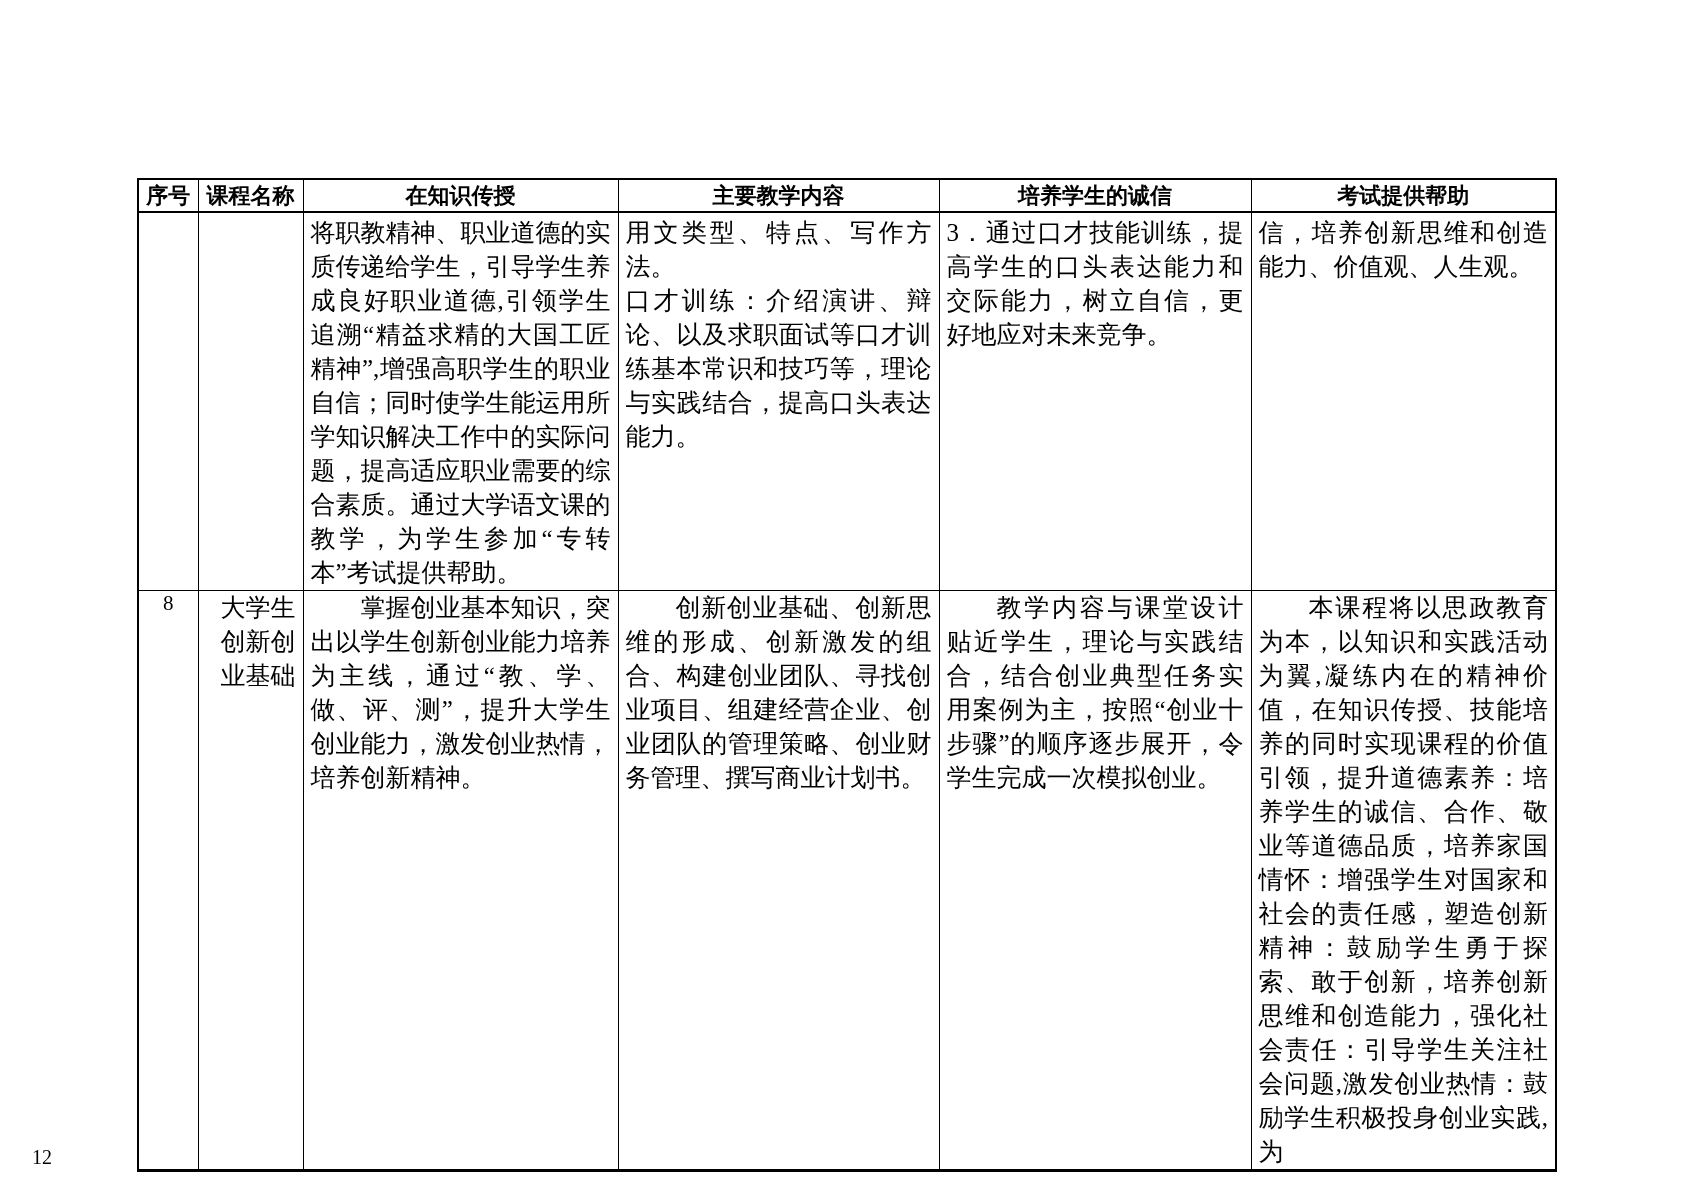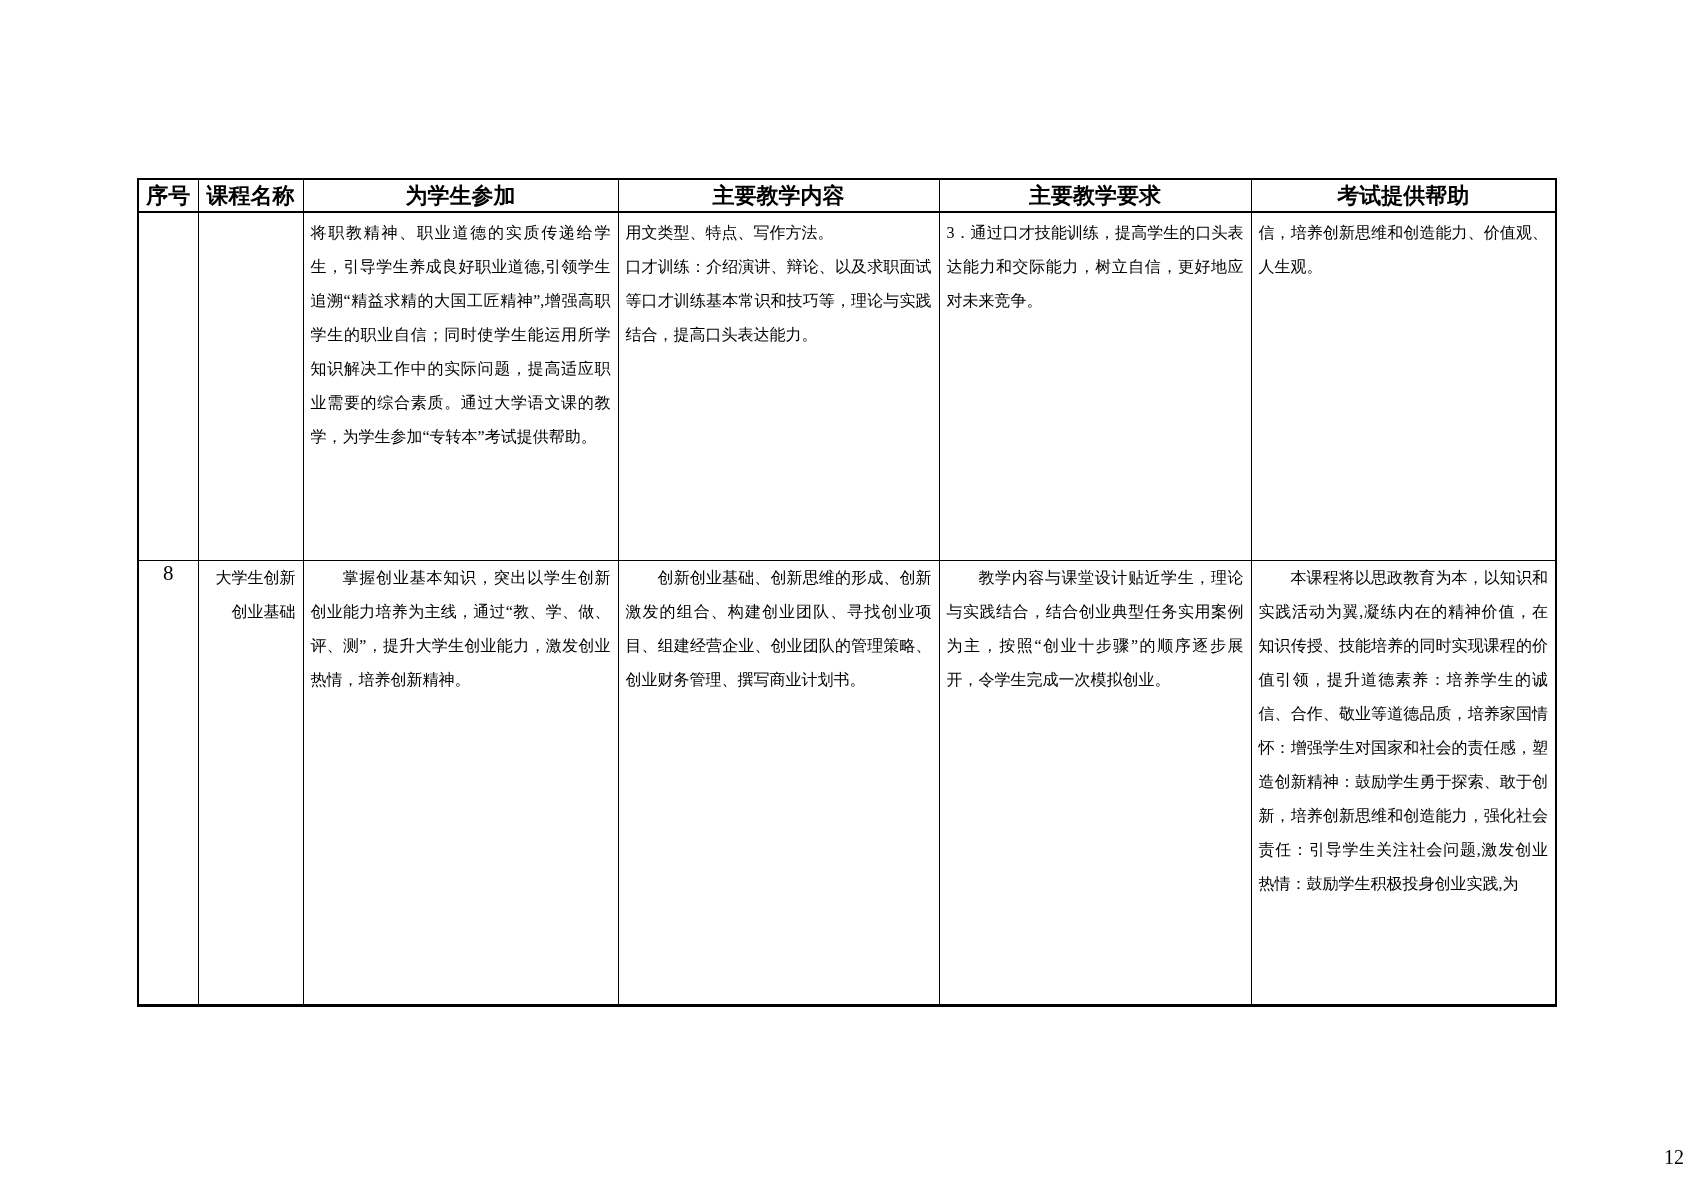--- a/index.html
+++ b/index.html
@@ -40,21 +40,21 @@
     text-align: center;
     vertical-align: middle;
     padding: 0 2px;
     border-bottom-width: 2px;
   }
   .row-a td { height: 344px; padding-top: 3px; }
   .row-b td { height: 443px; }
 
   .course-table p {
     margin: 0;
-    font-size: 16px;
+    font-size: 25px;
     line-height: 34px;
     text-align: justify;
     text-justify: inter-character;
     word-break: break-all;
   }
   .p-indent { text-indent: 2em; }
 
   .cell-center {
     text-align: center;
     vertical-align: middle;
@@ -65,46 +65,47 @@
     text-indent: 0;
   }
   .v-top { vertical-align: top; padding-top: 3px; }
   .v-mid { vertical-align: middle; margin-top: 20px; }
 
   .page-number {
     position: absolute;
     left: 0;
     right: 0;
     top: 1146px;
-    text-align: right;
+    text-align: left;
     font-size: 20px;
     color: #000000;
+    padding-left: 32px;
   }
 </style>
 </head>
 <body>
 
 <div class="page">
 
   <table class="course-table">
     <colgroup>
       <col style="width:60px">
       <col style="width:105px">
       <col style="width:315px">
       <col style="width:321px">
       <col style="width:312px">
       <col style="width:305px">
     </colgroup>
     <thead>
       <tr>
         <th>序号</th>
         <th>课程名称</th>
-        <th>为学生参加</th>
+        <th>在知识传授</th>
         <th>主要教学内容</th>
-        <th>主要教学要求</th>
+        <th>培养学生的诚信</th>
         <th>考试提供帮助</th>
       </tr>
     </thead>
     <tbody>
       <tr class="row-a">
         <td class="cell-center"></td>
         <td class="cell-center"></td>
         <td class="v-top">
           <p>将职教精神、职业道德的实质传递给学生，引导学生养成良好职业道德,引领学生追溯“精益求精的大国工匠精神”,增强高职学生的职业自信；同时使学生能运用所学知识解决工作中的实际问题，提高适应职业需要的综合素质。通过大学语文课的教学，为学生参加“专转本”考试提供帮助。</p>
         </td>

